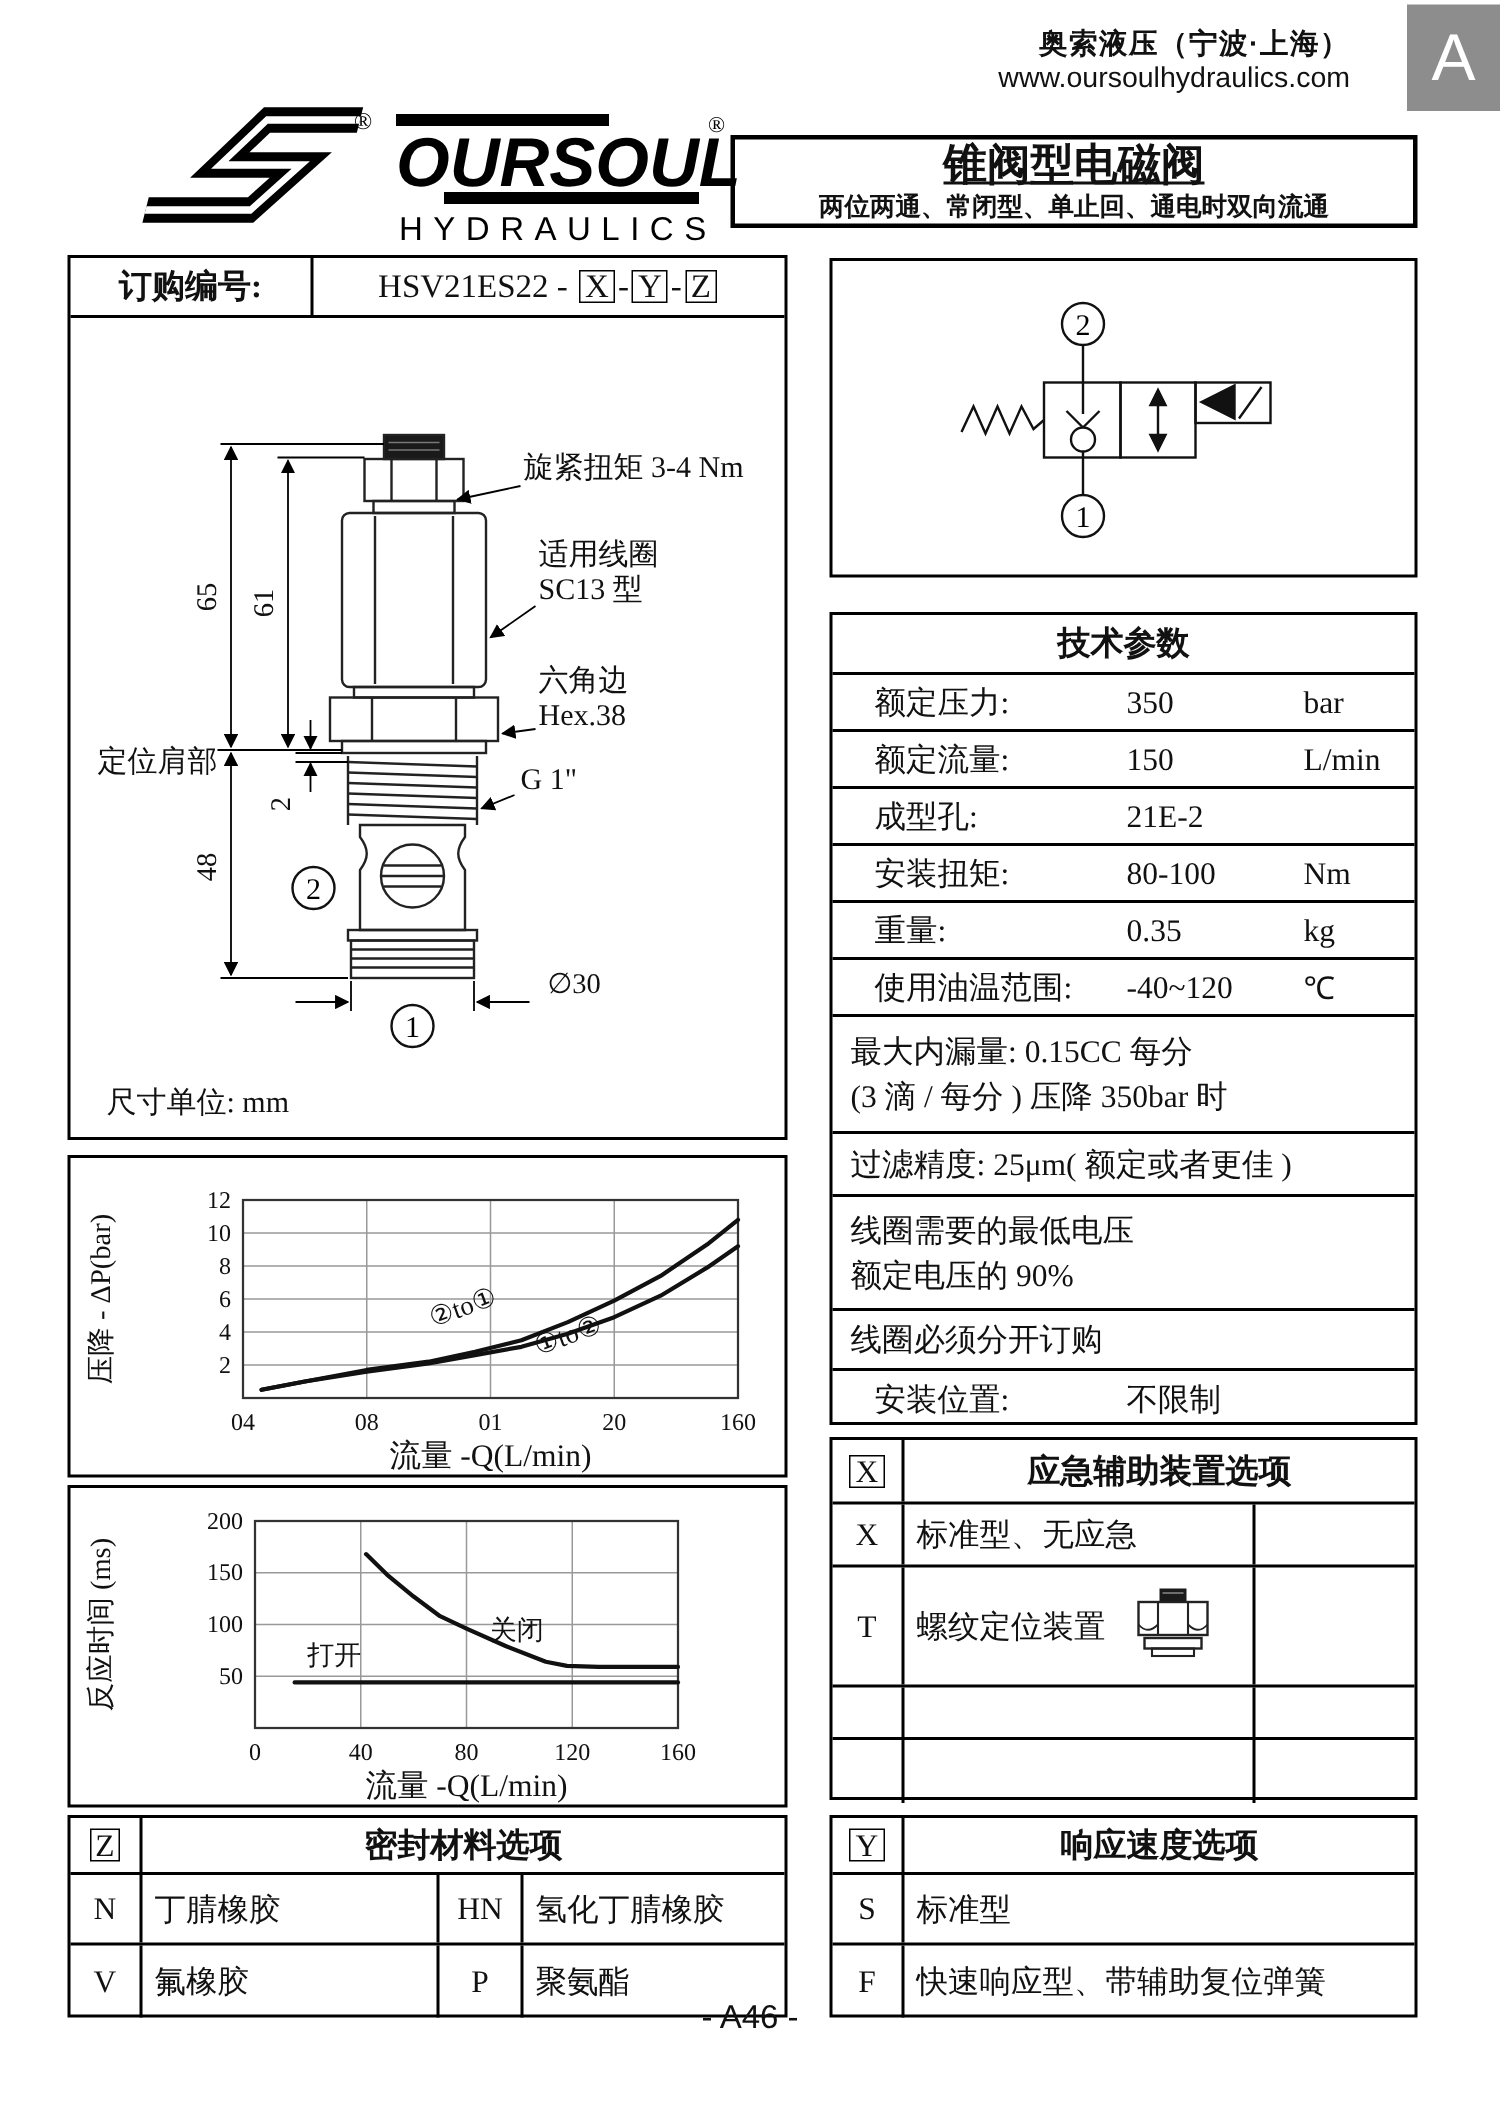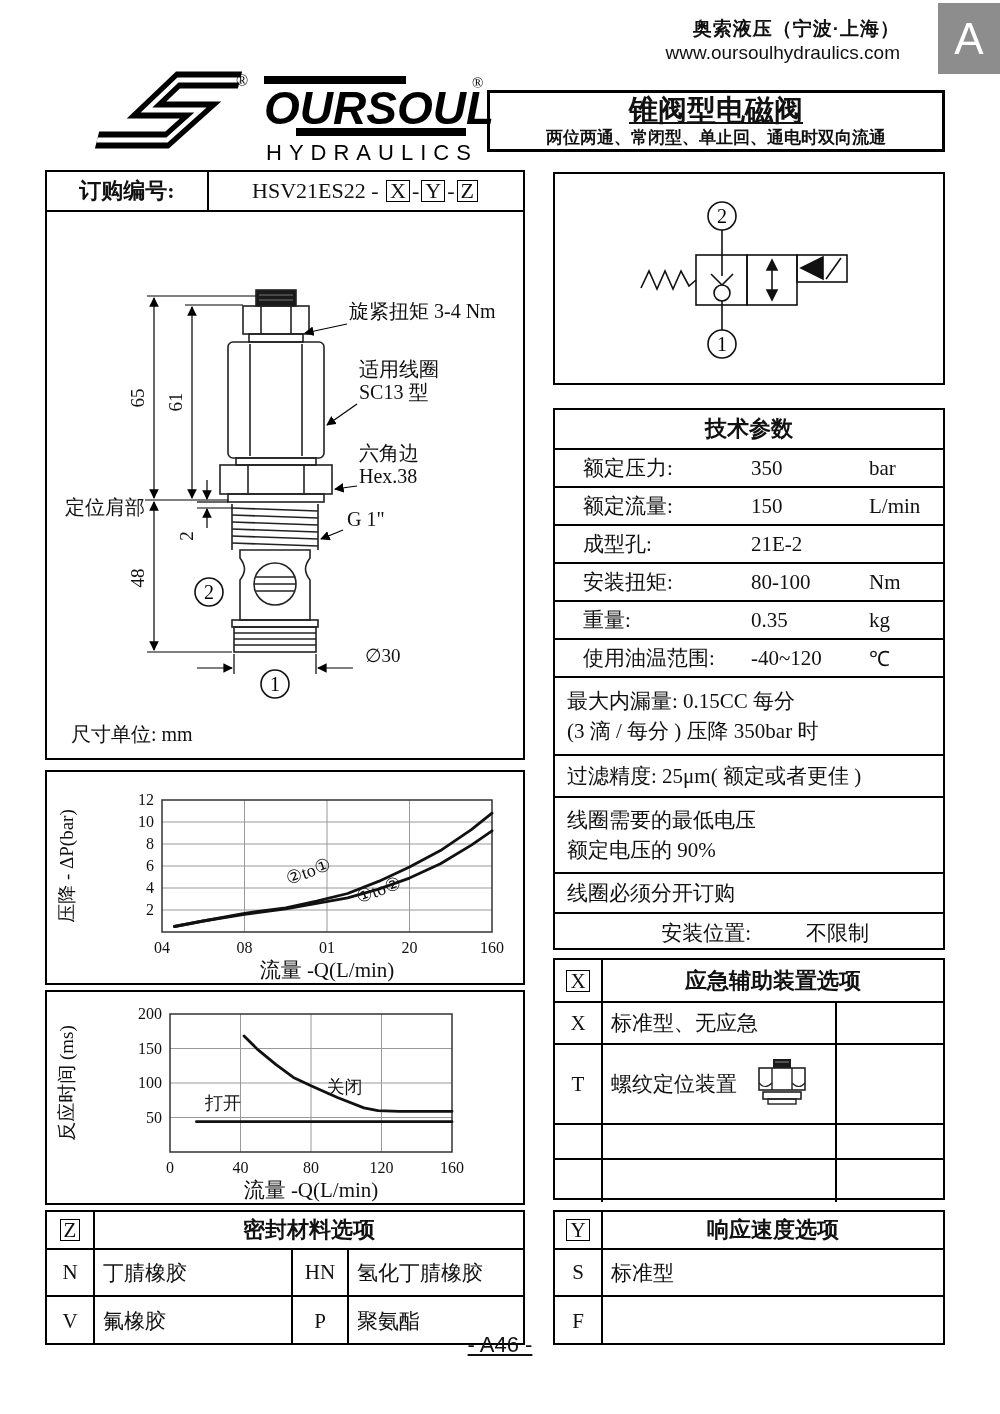--- a/index.html
+++ b/index.html
@@ -43,41 +43,41 @@
   .schem { left:553px; top:172px; width:392px; height:213px; }
 
   
   .tech { left:553px; top:408px; width:392px; height:542px; font-size:21px; }
   .tech .hd { height:40px; border-bottom:2px solid #000; display:flex; align-items:center;
               justify-content:center; font-size:22px; font-weight:600; }
   .trow { display:grid; grid-template-columns:168px 118px 1fr; align-items:center;
           padding-left:28px; height:38px; border-bottom:2px solid #000; }
   .tblock { padding:6px 12px; border-bottom:2px solid #000; line-height:1.45; display:flex;
             flex-direction:column; justify-content:center; }
-  .tech .last { border-bottom:none;text-align:right; }
+  .tech .last { border-bottom:none; }
 
   
   .xtable { left:553px; top:958px; width:392px; height:242px; font-size:21px; }
   .row { display:flex; border-bottom:2px solid #000; }
   .row:last-child { border-bottom:none; }
   .ccode { width:48px; border-right:2px solid #000; display:flex; align-items:center; justify-content:center; }
   .cdesc { flex:1; display:flex; align-items:center; padding-left:8px; }
   .cend  { width:108px; border-left:2px solid #000; }
   .chead { flex:1; display:flex; align-items:center; justify-content:center; font-weight:600; font-size:22px; }
 
   .ztable { left:45px; top:1210px; width:480px; height:135px; font-size:21px; }
   .ztable .c1 { width:48px; border-right:2px solid #000; display:flex; align-items:center; justify-content:center; }
   .ztable .d1 { width:198px; border-right:2px solid #000; display:flex; align-items:center; padding-left:8px; }
   .ztable .c2 { width:56px;  border-right:2px solid #000; display:flex; align-items:center; justify-content:center; }
   .ztable .d2 { flex:1; display:flex; align-items:center; padding-left:8px; }
 
   .ytable { left:553px; top:1210px; width:392px; height:135px; font-size:21px; }
 
   .footer { top:1332px; left:0; width:100%; text-align:center;
-            font-family:"Liberation Sans",sans-serif; font-size:22px;text-decoration:underline; }
+            font-family:"Liberation Sans",sans-serif; font-size:22px; }
 
   svg text { font-family:"Liberation Serif",serif; }
   .lg-brand { font-family:"Liberation Sans",sans-serif; font-weight:bold; font-style:italic; }
   .lg-sub   { font-family:"Liberation Sans",sans-serif; letter-spacing:7px; }
 </style>
 </head>
 <body>
 
 <div class="abs company">
   <div class="l1">奥索液压（宁波·上海）</div>
@@ -405,16 +405,17 @@
       <span class="codebox">Y</span>
     </div>
     <div class="chead">响应速度选项</div>
   </div>
   <div class="row" style="height:47px">
     <div class="ccode">S</div>
     <div class="cdesc">标准型</div>
   </div>
   <div class="row" style="height:48px">
     <div class="ccode">F</div>
+    <div class="cdesc">快速响应型、带辅助复位弹簧</div>
   </div>
 </div>
 
 <div class="abs footer">- A46 -</div>
 
 </body></html>

